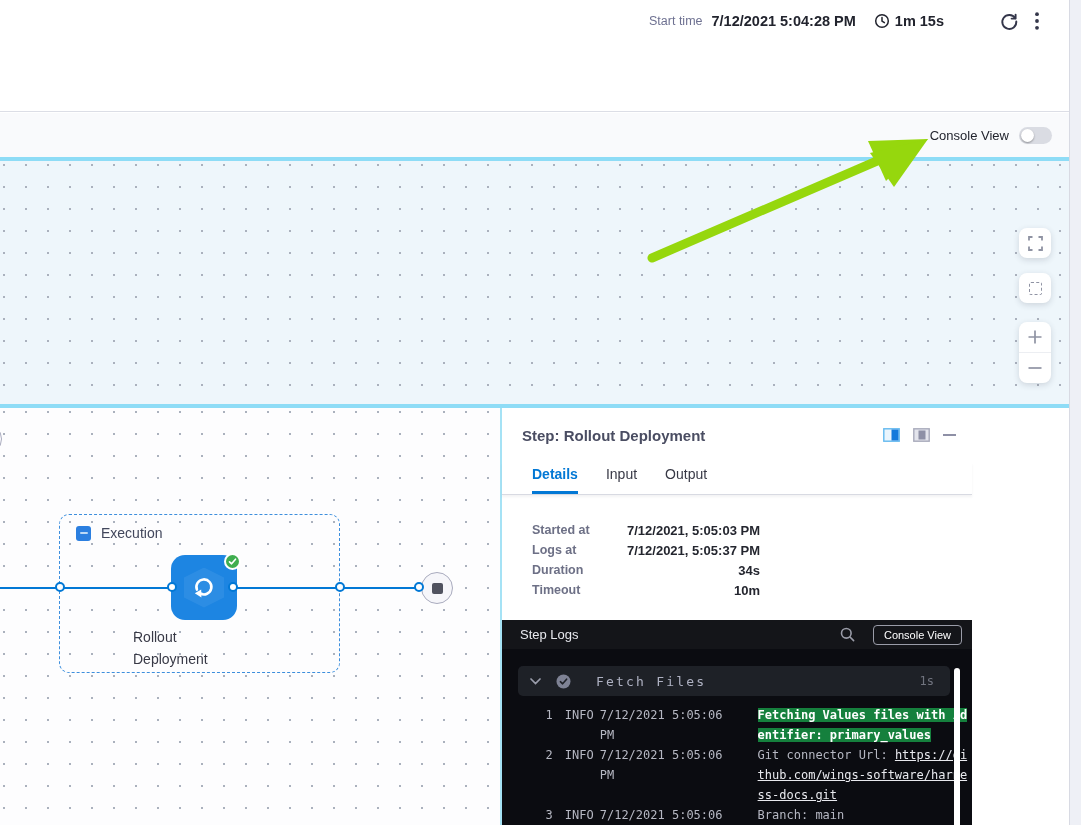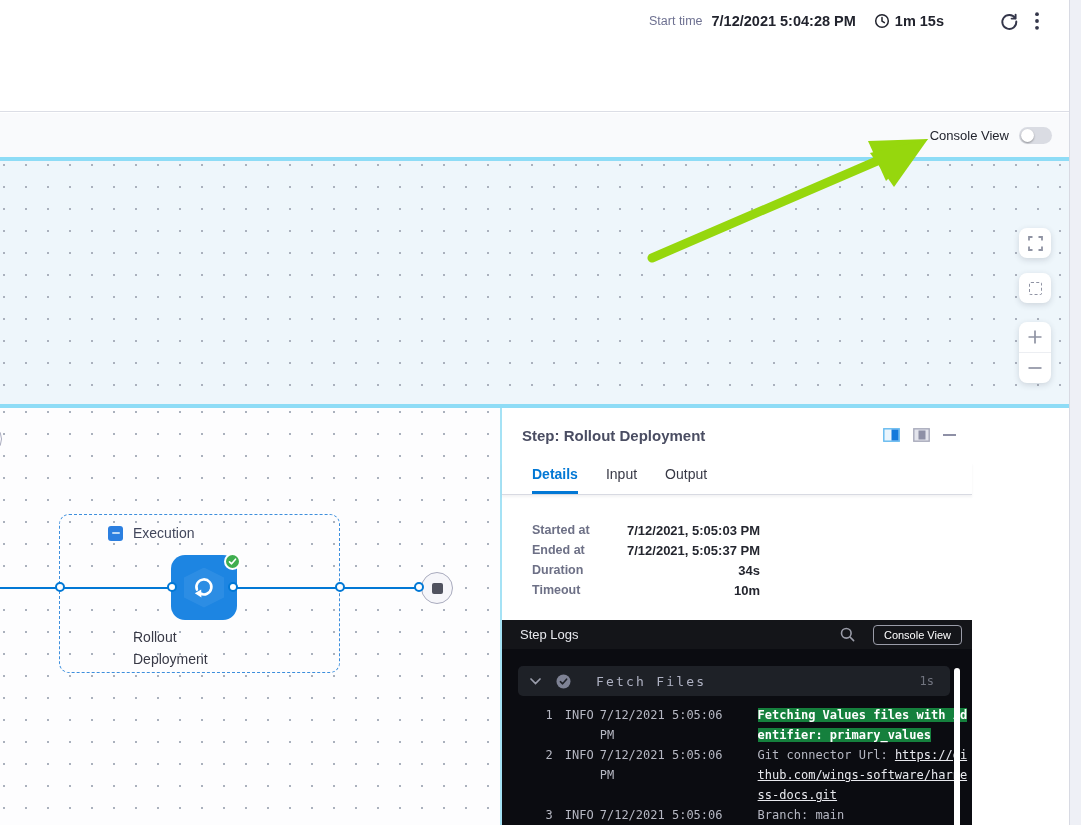--- a/index.html
+++ b/index.html
@@ -48,21 +48,21 @@
   .zoom-group .half + .half { border-top:1px solid #eceef2; }
   .marquee-sq { width:13px; height:13px; border:1.3px dashed #8f93a3; border-radius:2px; }
 
   
   .arrow-svg { position:absolute; left:600px; top:108px; width:340px; height:175px; z-index:60; pointer-events:none; }
 
   
   .flow-line { position:absolute; left:0; top:179px; width:437px; height:2px; background:#0278d5; }
   .group-box { position:absolute; left:59px; top:106px; width:281px; height:159px;
     border:1px dashed #3d8fdd; border-radius:10px; }
-  .group-label { position:absolute; left:16px; top:10px; display:flex; align-items:center; cursor:pointer;margin-left:32px; }
+  .group-label { position:absolute; left:16px; top:10px; display:flex; align-items:center; cursor:pointer; }
   .group-collapse { width:15px; height:15px; background:#2b7fe0; border-radius:3px; position:relative; }
   .group-collapse::after { content:""; position:absolute; left:3.5px; top:6.5px; width:8px; height:2px;
     background:#bcd9f6; border-radius:1px; }
   .group-name { font-size:14px; color:#42475c; margin-left:10px; }
   .step-node { position:absolute; left:171px; top:147px; width:66px; height:65px; background:#1d85e2;
     border-radius:14px; cursor:pointer; display:flex; align-items:center; justify-content:center; }
   .step-node .hex { position:absolute; width:40px; height:40px; background:rgba(255,255,255,.07);
     clip-path:polygon(50% 0,100% 25%,100% 75%,50% 100%,0 75%,0 25%); }
   .status-badge { position:absolute; left:224px; top:145px; width:17px; height:17px; border-radius:50%;
     background:#3fae4f; border:2px solid #fff; display:flex; align-items:center; justify-content:center; }
@@ -273,21 +273,21 @@
         <span class="tab">Output</span>
       </div>
     </div>
 
     <div class="details-list">
       <div class="detail-row">
         <span class="detail-label">Started at</span>
         <span class="detail-value">7/12/2021, 5:05:03 PM</span>
       </div>
       <div class="detail-row">
-        <span class="detail-label">Ended at</span>
+        <span class="detail-label">Logs at</span>
         <span class="detail-value">7/12/2021, 5:05:37 PM</span>
       </div>
       <div class="detail-row">
         <span class="detail-label">Duration</span>
         <span class="detail-value">34s</span>
       </div>
       <div class="detail-row">
         <span class="detail-label">Timeout</span>
         <span class="detail-value">10m</span>
       </div>

